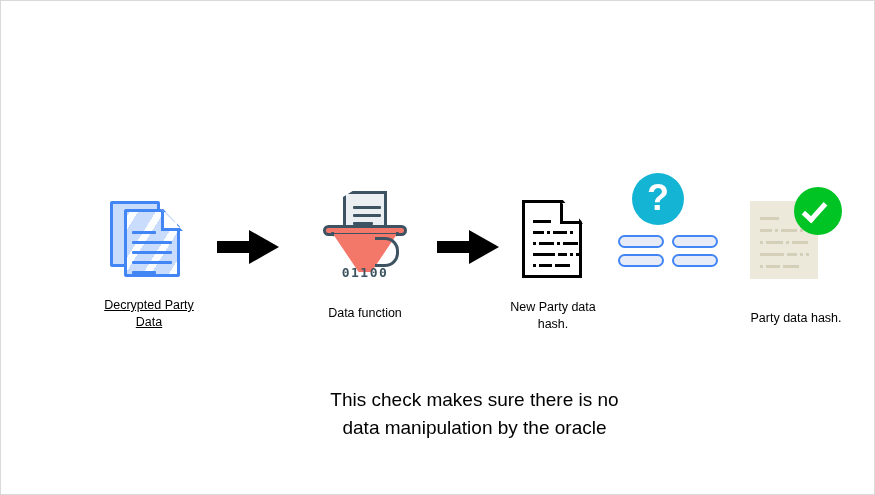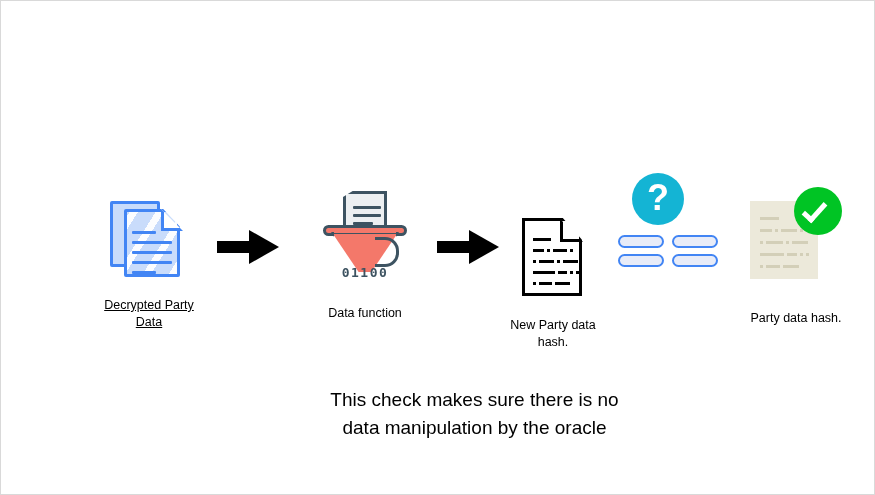--- a/index.html
+++ b/index.html
@@ -336,21 +336,21 @@
       <div class="funnel-bits">01100</div>
     </div>
     <div class="flow-caption" style="margin-top:20px;">Data function</div>
   </div>
 
   <div class="arrow" style="left:436px; top:229px;">
     <div class="shaft"></div>
     <div class="head"></div>
   </div>
 
-  <div class="flow-item" style="left:497px; top:217px; width:110px;">
+  <div class="flow-item" style="left:497px; top:199px; width:110px;">
     <div class="icon-box" id="icon-newhash">
       <div class="doc-black"></div>
       <div class="doc-black-foldline"></div>
       <div class="dashrow" style="left:11px; top:20px;">
         <b style="width:18px;"></b>
       </div>
       <div class="dashrow" style="left:11px; top:31px;">
         <b style="width:11px;"></b>
           <b style="width:3px;"></b>
           <b style="width:14px;"></b>

